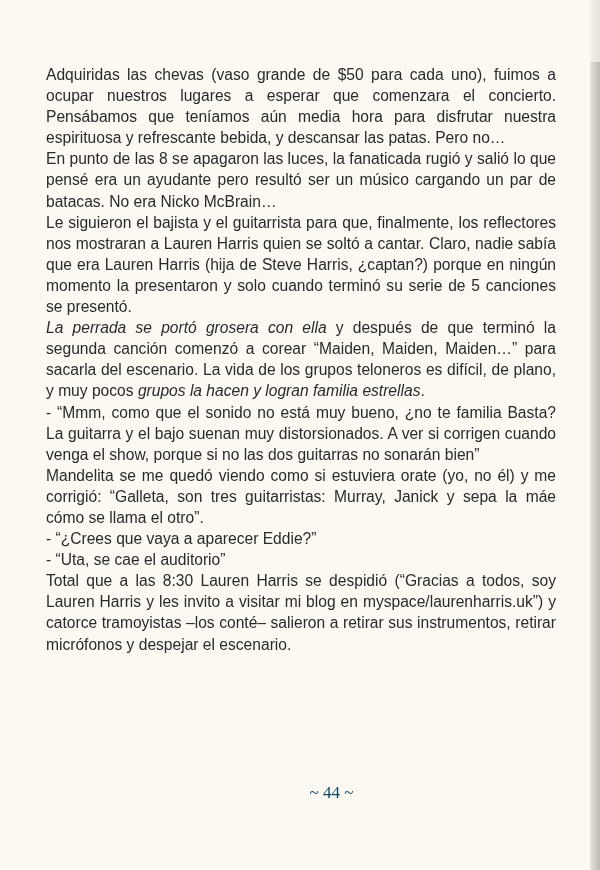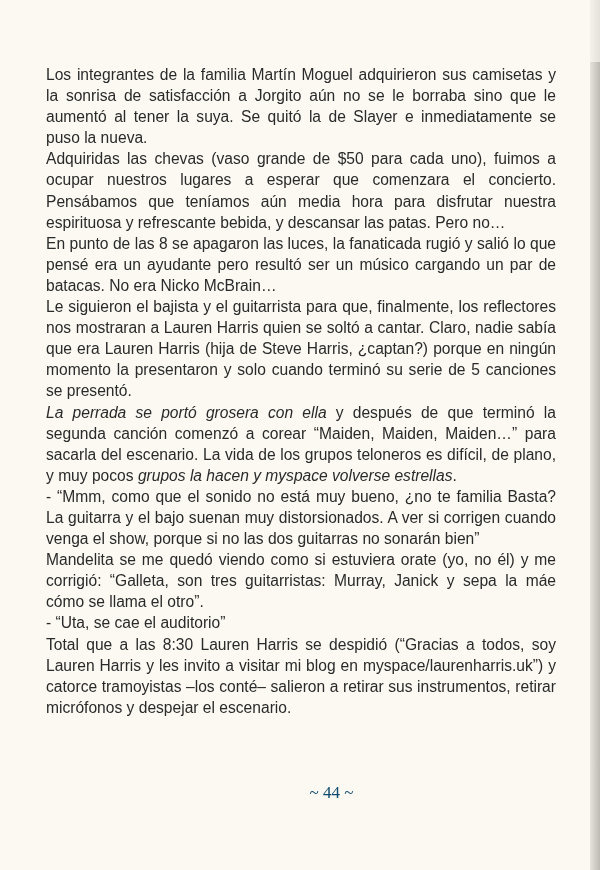--- a/index.html
+++ b/index.html
@@ -30,24 +30,24 @@
     font-family: "Liberation Serif", serif; font-size: 17px; color: #0c4a6e; margin-left: 44px;
   }
 </style>
 </head>
 <body>
 
 <div class="gutter-top"></div>
 <div class="gutter"></div>
 
 <div class="page">
-  <p class="last-left">Los integrantes de la familia Martín Moguel adquirieron sus camisetas y la sonrisa de satisfacción a Jorgito aún no se le borraba sino que le aumentó al tener la suya. Se quitó la de Slayer e inmediatamente se puso la nueva.</p>
   <p class="last-left">Adquiridas las chevas (vaso grande de $50 para cada uno), fuimos a ocupar nuestros lugares a esperar que comenzara el concierto. Pensábamos que teníamos aún media hora para disfrutar nuestra espirituosa y refrescante bebida, y descansar las patas. Pero no…</p>
   <p class="last-left">En punto de las 8 se apagaron las luces, la fanaticada rugió y salió lo que pensé era un ayudante pero resultó ser un músico cargando un par de batacas. No era Nicko McBrain…</p>
   <p class="last-left">Le siguieron el bajista y el guitarrista para que, finalmente, los reflectores nos mostraran a Lauren Harris quien se soltó a cantar. Claro, nadie sabía que era Lauren Harris (hija de Steve Harris, ¿captan?) porque en ningún momento la presentaron y solo cuando terminó su serie de 5 canciones se presentó.</p>
-  <p class="last-left"><em>La perrada se portó grosera con ella</em><span> y después de que terminó la segunda canción comenzó a corear “Maiden, Maiden, Maiden…” para sacarla del escenario. La vida de los grupos teloneros es difícil, de plano, y muy pocos </span><em>grupos la hacen y myspace volverse estrellas</em><span>.</span></p>
+  <p class="last-left"><em>La perrada se portó grosera con ella</em><span> y después de que terminó la segunda canción comenzó a corear “Maiden, Maiden, Maiden…” para sacarla del escenario. La vida de los grupos teloneros es difícil, de plano, y muy pocos </span><em>grupos la hacen y logran familia estrellas</em><span>.</span></p>
   <p class="last-left">- “Mmm, como que el sonido no está muy bueno, ¿no te familia Basta? La guitarra y el bajo suenan muy distorsionados. A ver si corrigen cuando venga el show, porque si no las dos guitarras no sonarán bien”</p>
   <p class="last-left">Mandelita se me quedó viendo como si estuviera orate (yo, no él) y me corrigió: “Galleta, son tres guitarristas: Murray, Janick y sepa la máe cómo se llama el otro”.</p>
+  <p class="last-left">- “¿Crees que vaya a aparecer Eddie?”</p>
   <p class="last-left">- “Uta, se cae el auditorio”</p>
   <p class="last-left">Total que a las 8:30 Lauren Harris se despidió (“Gracias a todos, soy Lauren Harris y les invito a visitar mi blog en myspace/laurenharris.uk”) y catorce tramoyistas –los conté– salieron a retirar sus instrumentos, retirar micrófonos y despejar el escenario.</p>
 </div>
 
 <div class="page-number">~ 44 ~</div>
 
 </body></html>

